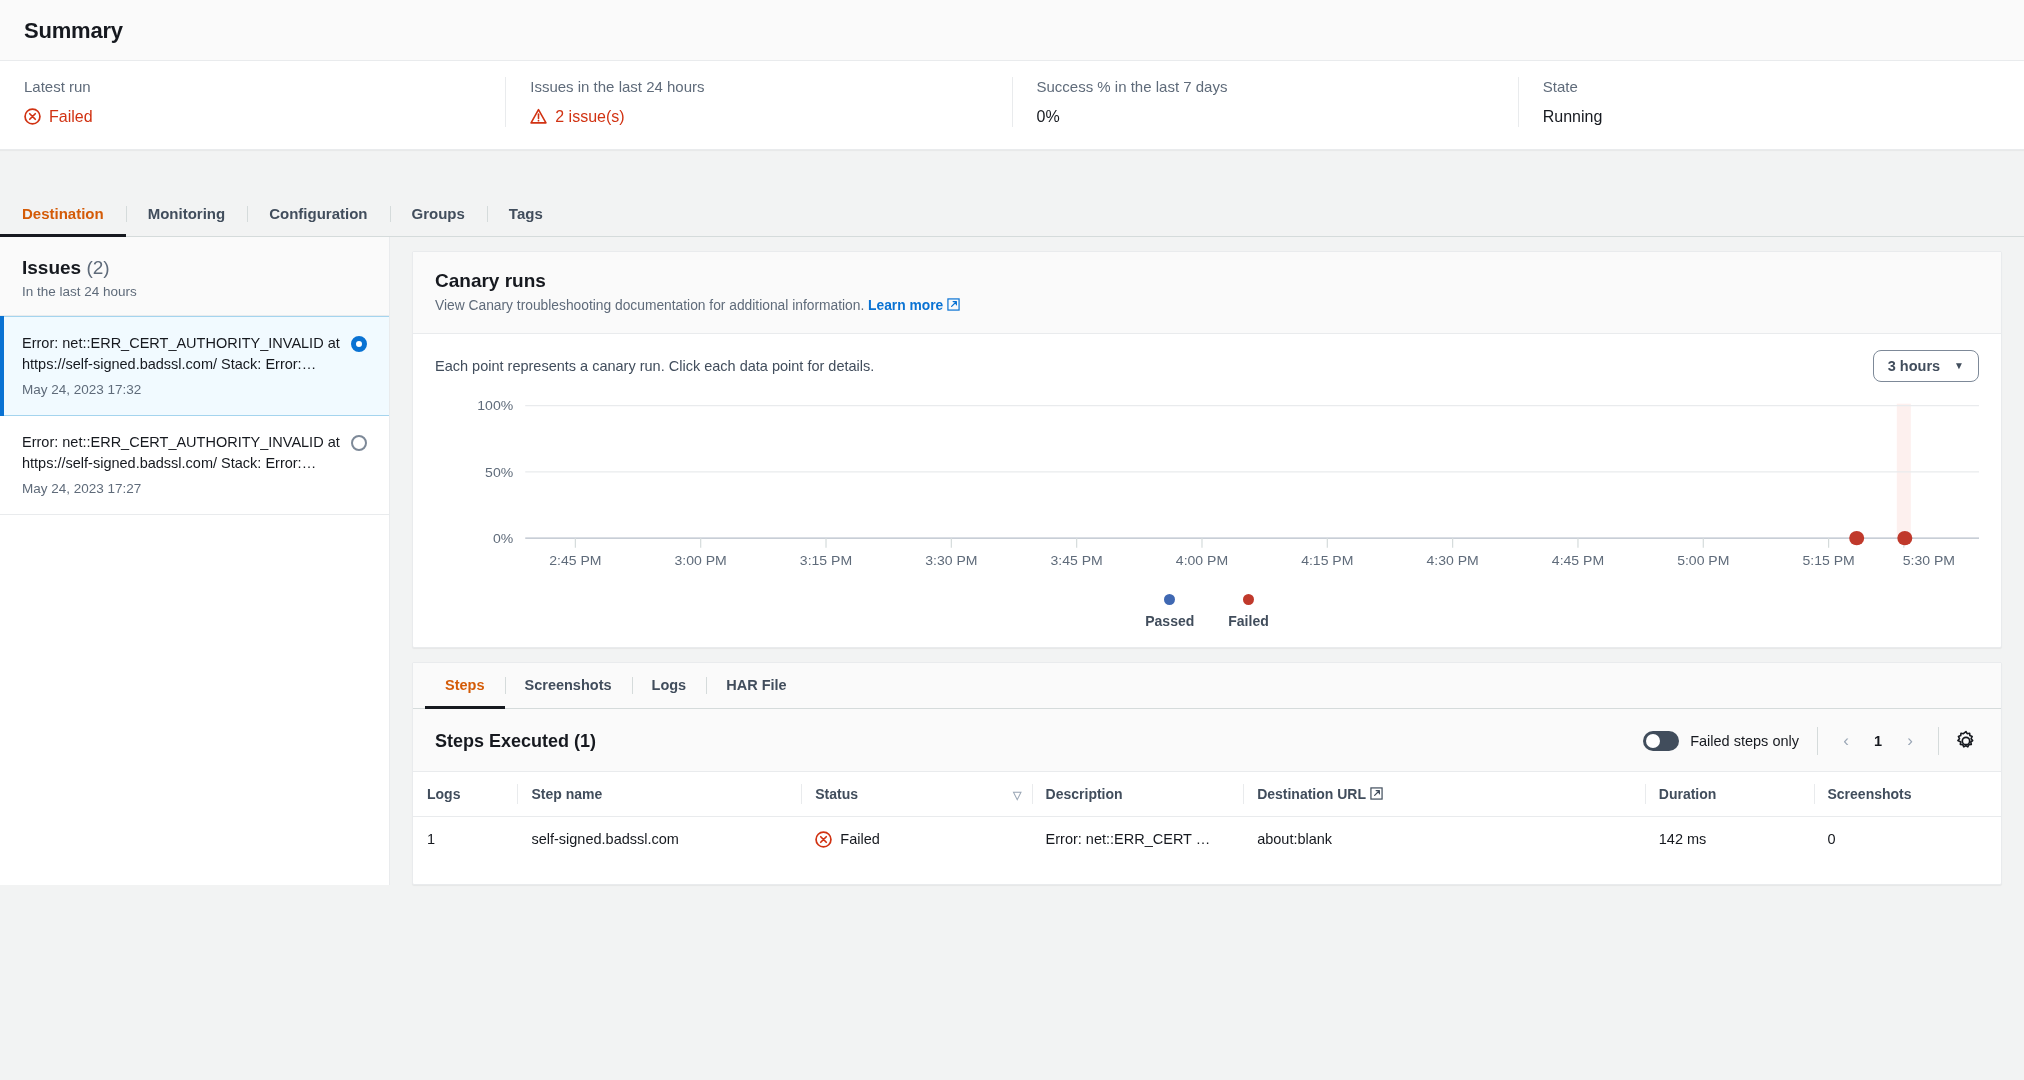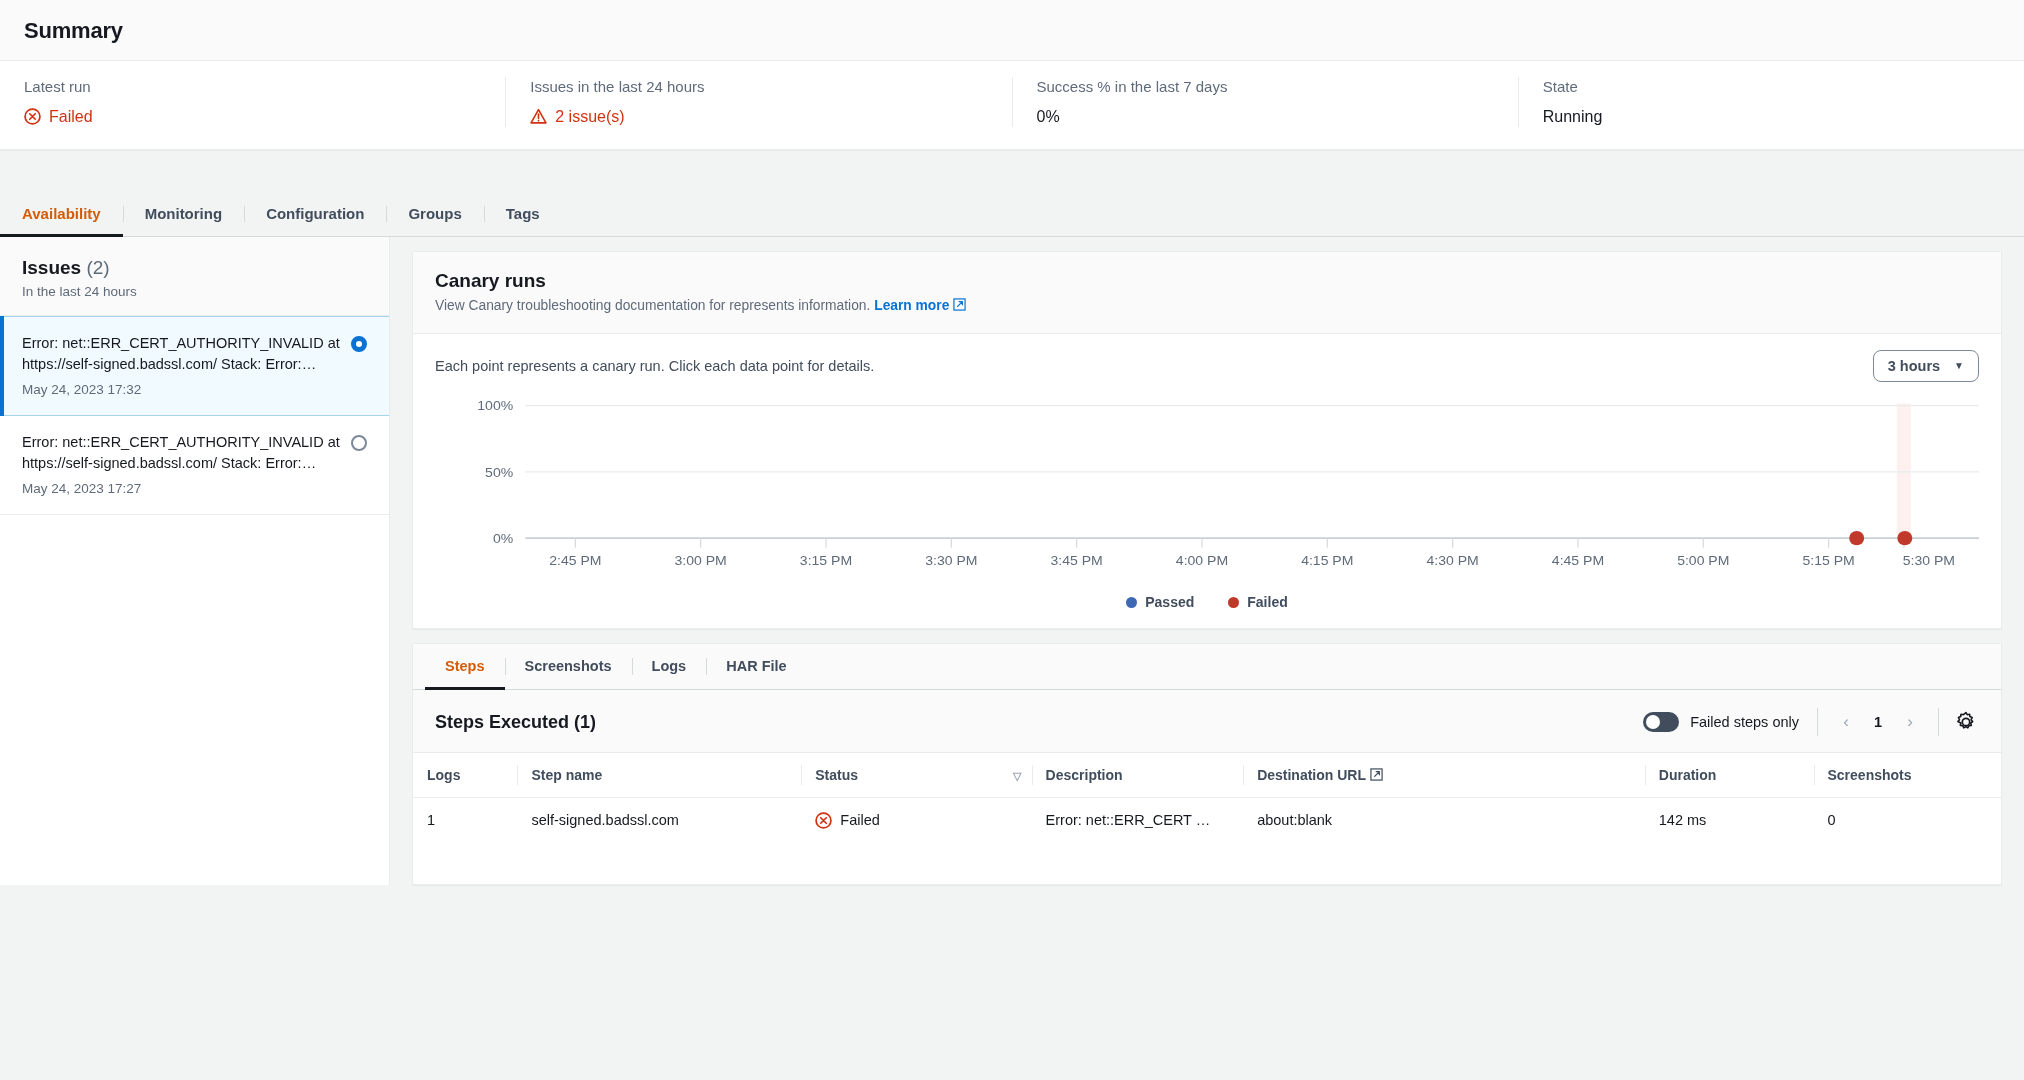--- a/index.html
+++ b/index.html
@@ -252,20 +252,21 @@
     padding: 6px 0 18px 0;
   }
   .legend-item {
     display: flex;
     align-items: center;
     gap: 8px;
     font-size: 14px;
     font-weight: bold;
     color: #414d5c;
     cursor: pointer;
+    flex-direction: column;
   }
   .dot { width: 11px; height: 11px; border-radius: 50%; display: inline-block; }
 
   
   .steps-card { margin: 14px 22px 0 22px; flex: 1 1 auto; }
   .subtabs {
     display: flex;
     border-bottom: 1px solid #d5dbdb;
     background: #fafafa;
     padding-left: 12px;
@@ -437,21 +438,21 @@
       <div class="summary-value">
         <span>Running</span>
       </div>
     </div>
 
   </div>
 </div>
 
 <div class="tabs-wrap">
   <div class="tabs">
-    <div class="tab active">Availability</div>
+    <div class="tab active">Destination</div>
     <div class="tab">Monitoring</div>
     <div class="tab">Configuration</div>
     <div class="tab">Groups</div>
     <div class="tab">Tags</div>
   </div>
 </div>
 
 <div class="content">
 
   <div class="issues-col">
@@ -479,21 +480,21 @@
       <div class="radio"></div>
     </div>
   </div>
 
   <div class="right-col">
 
     <div class="card runs-card">
       <div class="runs-head">
         <div class="runs-title">Canary runs</div>
         <div class="runs-sub">
-          <span>View Canary troubleshooting documentation for represents information.</span>
+          <span>View Canary troubleshooting documentation for additional information.</span>
           <a class="link">Learn more</a><svg class="ext-icon" viewBox="0 0 14 14">
               <rect x="1" y="1" width="12" height="12" fill="none" stroke="#0972d3" stroke-width="1.3"></rect>
               <path d="M5 9 L10 4 M6.6 3.9 H10.1 V7.4" fill="none" stroke="#0972d3" stroke-width="1.3" stroke-linecap="round" stroke-linejoin="round"></path>
             </svg>
         </div>
       </div>
 
       <div class="chart-toolbar">
         <div class="chart-hint">Each point represents a canary run. Click each data point for details.</div>
         <div class="range-btn">

